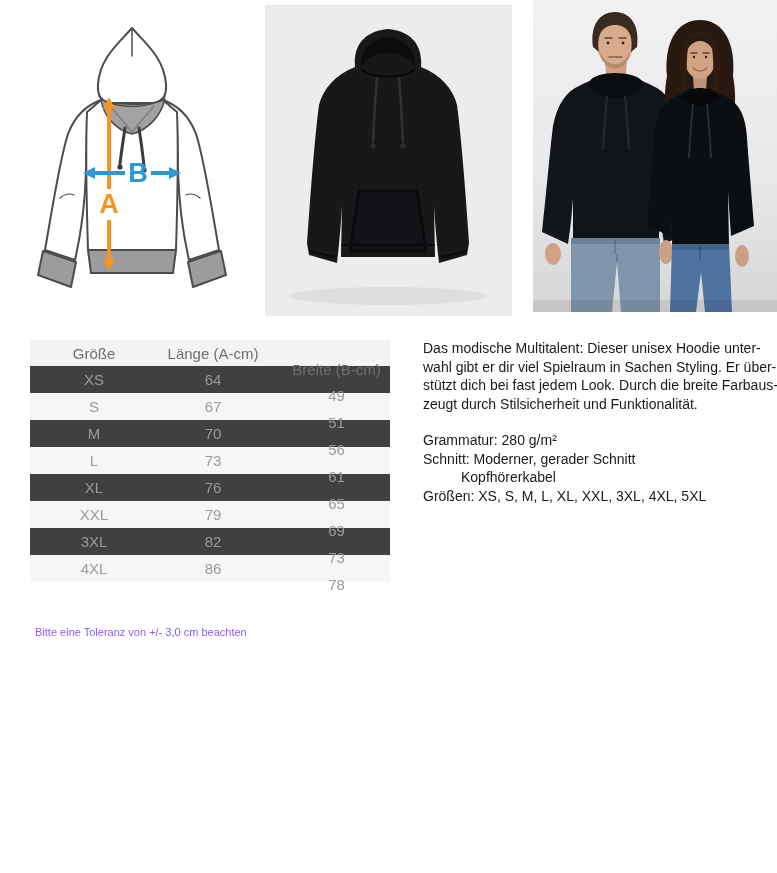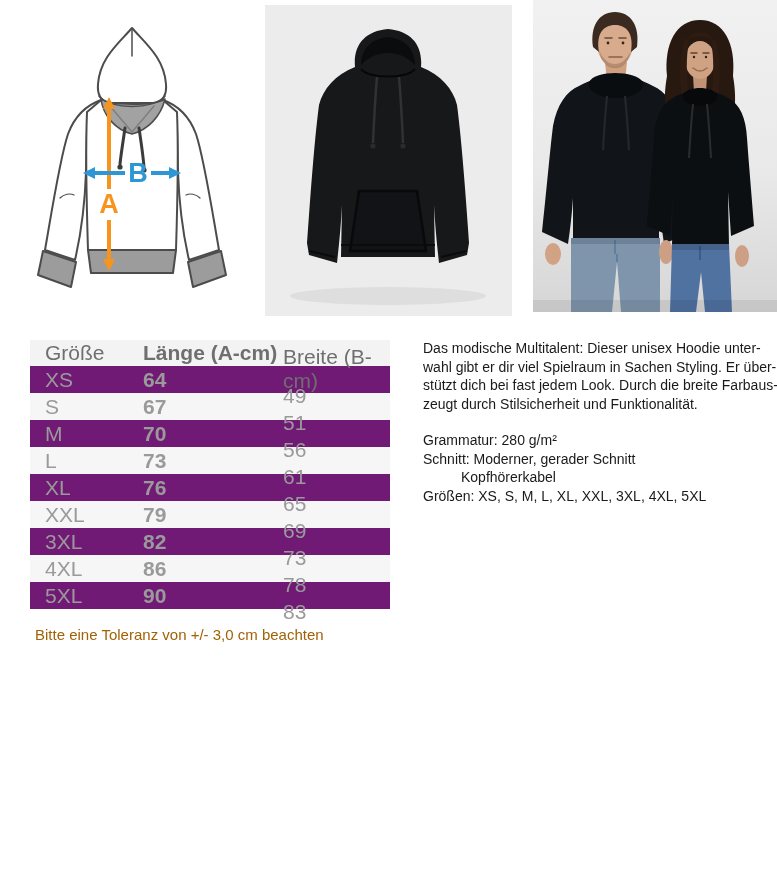--- a/index.html
+++ b/index.html
@@ -9,31 +9,31 @@
 
   
   .img-slot { position:absolute; }
   #diagram-slot { left:30px; top:6px; width:200px; height:298px; background:#ffffff; }
   #front-slot { left:265px; top:5px; width:247px; height:311px; background:#ececec; }
   #models-slot { left:533px; top:0; width:244px; height:312px;
                  background:linear-gradient(180deg,#f1f1f1 0%,#e9e9e9 55%,#d6d6d6 100%); }
   .img-slot svg { display:block; width:100%; height:100%; }
 
   
-  .size-table { position:absolute; left:30px; top:340px; width:360px; font-size:21px; }
+  .size-table { position:absolute; left:30px; top:340px; width:360px; font-size:15px;text-align:center; }
   .thead { display:flex; align-items:center; height:26px; background:#f3f3f3; color:#6f6f6f; }
   .trow  { display:flex; align-items:center; height:27px; color:#9a9a9a; }
-  .trow.dark  { background:#701a75; }
+  .trow.dark  { background:#404040; }
   .trow.light { background:#f6f6f6; }
   .c0 { width:113px; padding-left:15px; }
-  .c1 { width:140px;font-weight:bold; }
+  .c1 { width:140px; }
   .c2 { flex:1;margin-top:32px; }
 
   
-  .note { position:absolute; left:35px; top:626px; font-size:15px; color:#a16207; white-space:nowrap; }
+  .note { position:absolute; left:35px; top:626px; font-size:11px; color:#8b5cf6; white-space:nowrap; }
 
   
   .description { position:absolute; left:412px; top:339px; width:362px; font-size:14px; color:#1a1a1a;margin-left:11px; }
   .dline { height:18.5px; line-height:18.5px; white-space:nowrap; }
   .dline.indent { padding-left:38px; }
   .desc-gap { height:18px; }
 </style>
 </head>
 <body>
 
@@ -199,25 +199,20 @@
         </div>
         <div class="trow dark">
           <span class="c0">3XL</span>
           <span class="c1">82</span>
           <span class="c2">73</span>
         </div>
         <div class="trow light">
           <span class="c0">4XL</span>
           <span class="c1">86</span>
           <span class="c2">78</span>
-        </div>
-        <div class="trow dark">
-          <span class="c0">5XL</span>
-          <span class="c1">90</span>
-          <span class="c2">83</span>
         </div>
       </div>
   </div>
 
   <div class="note">Bitte eine Toleranz von +/- 3,0 cm beachten</div>
 
   <div class="description">
     <div id="desc-intro">
         <div class="dline">Das modische Multitalent: Dieser unisex Hoodie unter-</div>
         <div class="dline">wahl gibt er dir viel Spielraum in Sachen Styling. Er über-</div>

